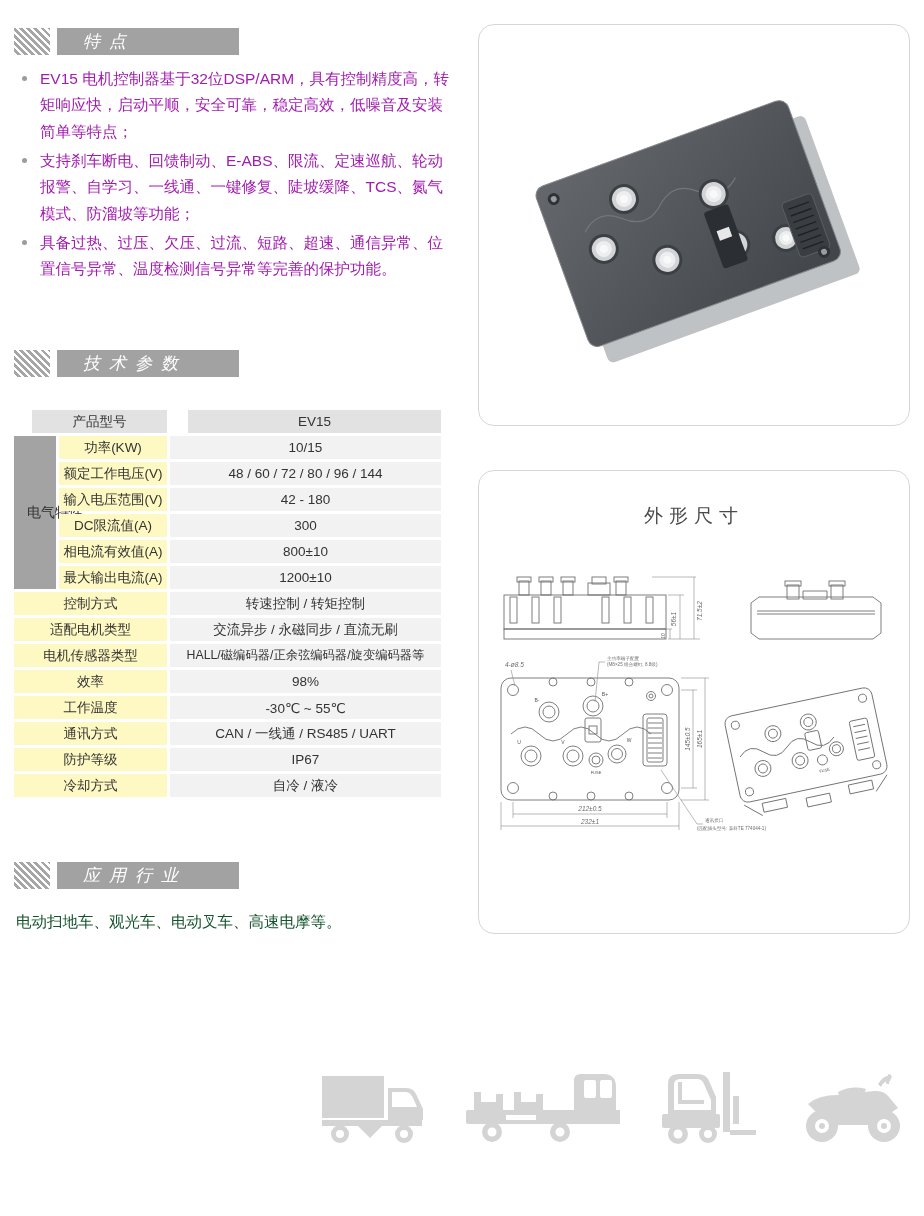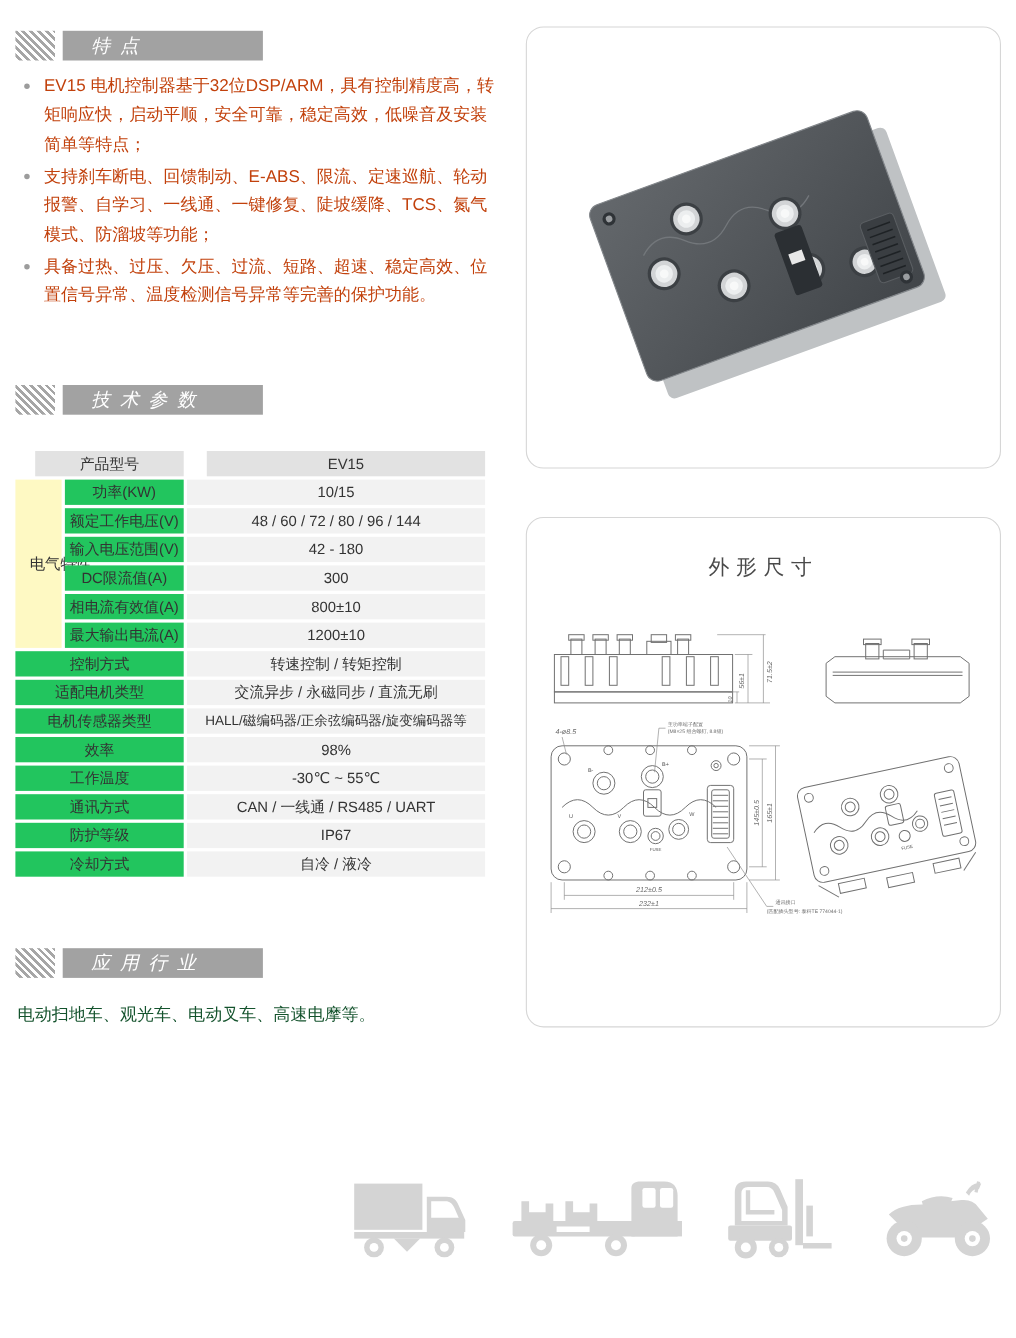--- a/index.html
+++ b/index.html
@@ -6,32 +6,32 @@
   .page{position:relative;width:924px;height:1216px;background:#fff;overflow:hidden;
         font-family:"Liberation Sans","DejaVu Sans",sans-serif;color:#3d3d3d;}
   
   .sec{position:absolute;left:14px;display:flex;height:27px;}
   .hatch{width:36px;height:27px;margin-right:7px;
          background:repeating-linear-gradient(45deg,#ffffff 0 2.5px,#a6a6a6 2.5px 5px);}
   .sec-bar{width:156px;background:#a2a2a2;color:#fff;font-size:17px;letter-spacing:9px;
            display:flex;align-items:center;padding-left:26px;font-style:italic;}
   
   .features-list{position:absolute;left:16px;top:66px;width:434px;}
-  .fli{position:relative;padding-left:24px;font-size:15.5px;line-height:1.7;color:#c2410c;margin-bottom:3px;}
+  .fli{position:relative;padding-left:24px;font-size:15.5px;line-height:1.7;color:#a21caf;margin-bottom:3px;}
   .fli .dot{position:absolute;left:6px;top:10px;width:5px;height:5px;border-radius:50%;background:#9c9c9c;}
   
   .spec-table{position:absolute;left:14px;top:410px;width:427px;display:grid;
               grid-template-columns:42px 108px 1fr;grid-auto-rows:23px;gap:3px;
               font-size:13.5px;color:#333;}
   .cell{display:flex;align-items:center;justify-content:center;white-space:nowrap;}
-  .lbl{background:#22c55e;}
+  .lbl{background:#fef9c3;}
   .val{background:#f2f2f2;}
   .hdr{font-weight:normal;background:#e2e2e2;margin-left:18px;}
   .span2{grid-column:1/3;}
-  .group{grid-row:span 6;background:#fef9c3;}
+  .group{grid-row:span 6;background:#a3a3a3;}
   .vtext{width:1.15em;word-break:break-all;line-height:1.8;text-align:center;font-size:14px;}
   .tight{font-size:12.3px;}
   
   .apps-text{position:absolute;left:16px;top:912px;font-size:15.5px;color:#14532d;}
   
   .card{position:absolute;left:478px;width:430px;border:1px solid #d6d6d6;border-radius:16px;background:#fff;}
   .card1{top:24px;height:400px;}
   .card2{top:470px;height:462px;}
   .dims-title{position:absolute;top:32px;left:0;width:100%;text-align:center;
               font-size:19px;letter-spacing:6px;color:#4a4a4a;}
@@ -65,21 +65,21 @@
     <div class="fli">
       <span class="dot"></span>
       <span>EV15 电机控制器基于32位DSP/ARM，具有控制精度高，转矩响应快，启动平顺，安全可靠，稳定高效，低噪音及安装简单等特点；</span>
     </div>
     <div class="fli">
       <span class="dot"></span>
       <span>支持刹车断电、回馈制动、E-ABS、限流、定速巡航、轮动报警、自学习、一线通、一键修复、陡坡缓降、TCS、氮气模式、防溜坡等功能；</span>
     </div>
     <div class="fli">
       <span class="dot"></span>
-      <span>具备过热、过压、欠压、过流、短路、超速、稳定高效、位置信号异常、温度检测信号异常等完善的保护功能。</span>
+      <span>具备过热、过压、欠压、过流、短路、超速、通信异常、位置信号异常、温度检测信号异常等完善的保护功能。</span>
     </div>
   </div>
 
   <div class="sec" style="top:350px">
     <span class="hatch"></span>
     <div class="sec-bar">
       <span>技术参数</span>
     </div>
   </div>
 

